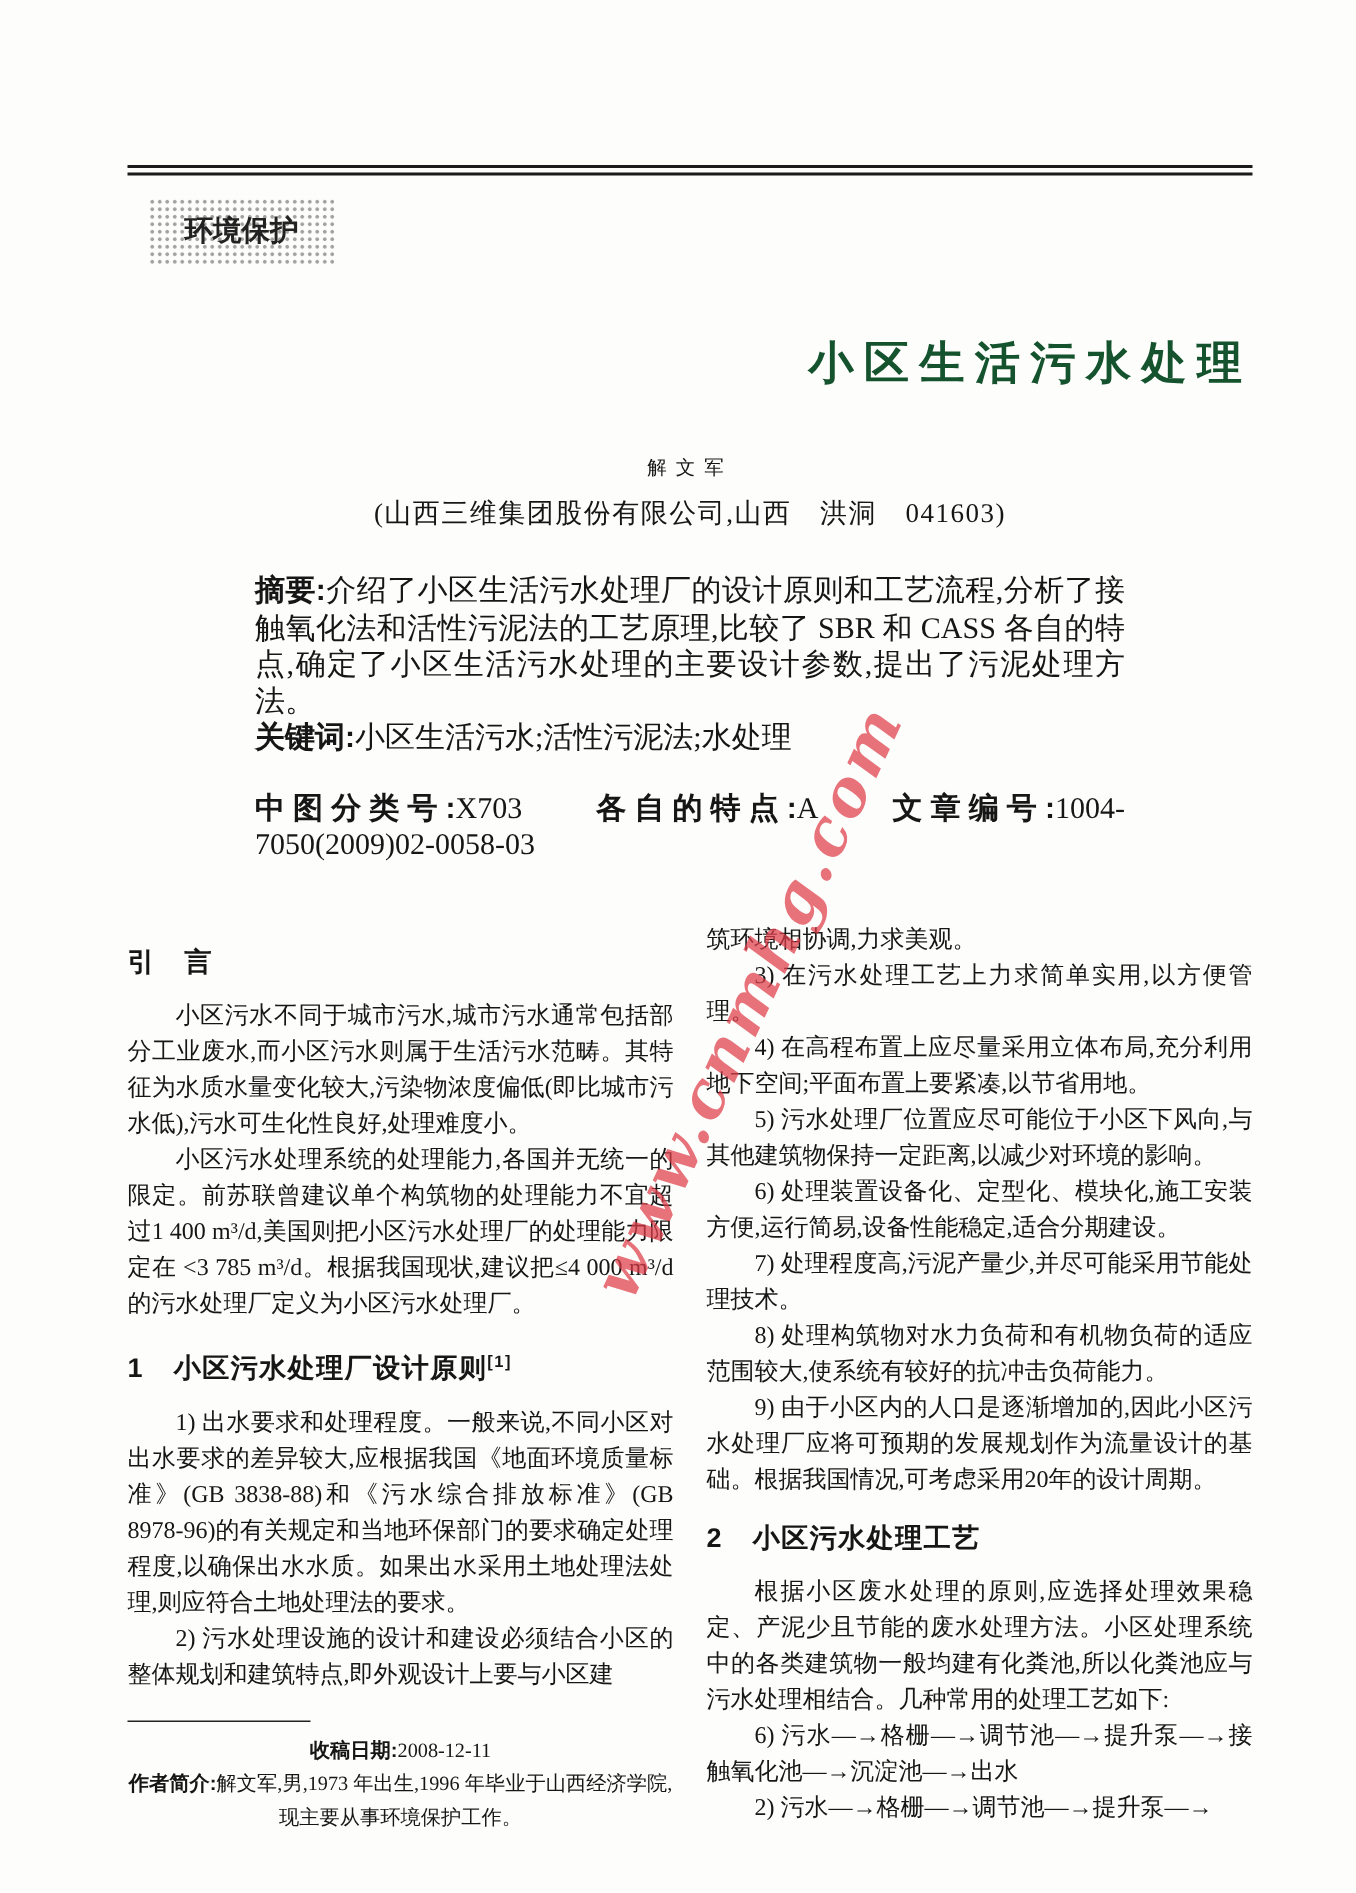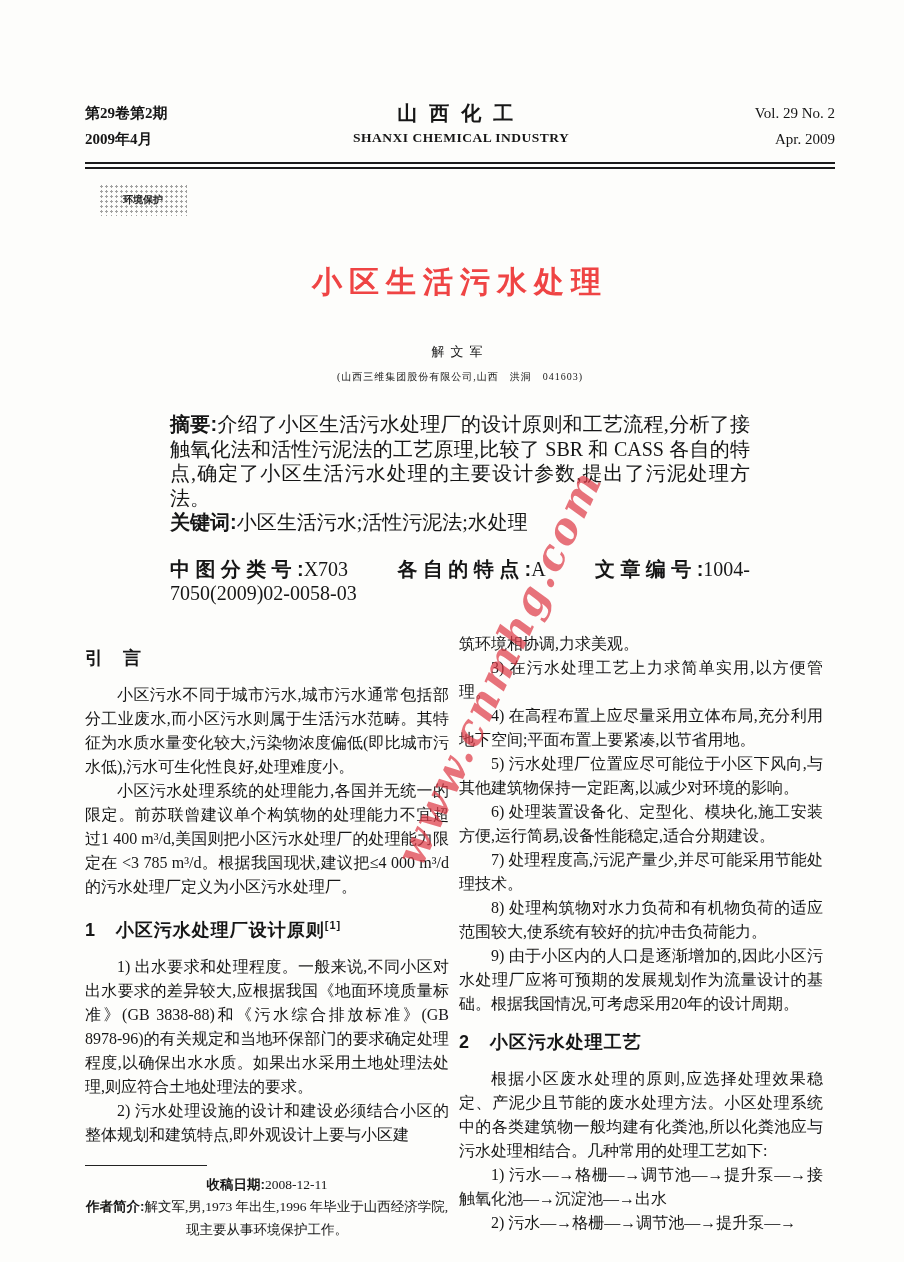--- a/index.html
+++ b/index.html
@@ -24,40 +24,40 @@
     font-family:"Liberation Sans","DejaVu Sans",sans-serif;
     font-weight:bold; font-size:20px; letter-spacing:12px; line-height:26px;
   }
   .journal-en { font-weight:bold; font-size:13.5px; letter-spacing:0.5px; margin-top:4px; }
   .double-rule { margin-top:10px; height:3px; border-top:2.5px solid #1b1b1b; border-bottom:2px solid #1b1b1b; }
   
   .badge {
     display:inline-block; margin-top:15px; margin-left:14px;
     padding:9px 24px;
     font-family:"Liberation Sans","DejaVu Sans",sans-serif;
-    font-weight:bold; font-size:10px; color:#222;
+    font-weight:bold; font-size:19px; color:#222;
     background-image:radial-gradient(rgba(50,50,50,0.45) 1px, transparent 1.4px);
     background-size:5px 5px;
   }
   
   .title {
-    margin:46px 0 0 0; text-align:center;
+    margin:46px 0 0 0; text-align:right;
     font-family:"Liberation Sans","DejaVu Sans",sans-serif;
-    font-weight:bold; font-size:30px; letter-spacing:7px; color:#ef4444;
+    font-weight:bold; font-size:30px; letter-spacing:7px; color:#14532d;
   }
   .author { margin-top:40px; text-align:center; font-size:13px; letter-spacing:6px; }
-  .affiliation { margin-top:9px; text-align:center; font-size:10px; letter-spacing:1px; }
+  .affiliation { margin-top:9px; text-align:center; font-size:18px; letter-spacing:1px; }
   
   .abstract-block { margin:28px 0 0 85px; width:580px; font-size:20px; line-height:24.5px; text-align:justify; }
   .abstract-block p { margin:0; }
   .label-b { font-family:"Liberation Sans","DejaVu Sans",sans-serif; font-weight:bold; }
   .meta-line { margin-top:22px !important; }
   .meta-gap { display:inline-block; width:2.2em; }
   
-  .columns { display:flex; gap:10px; margin-top:26px; }
+  .columns { display:flex; gap:22px; margin-top:39px; }
   .col { width:364px; font-size:16px; line-height:24px; text-align:justify; }
   .col p { margin:0; }
   .col p.indent { text-indent:2em; }
   .sec-heading {
     font-family:"Liberation Sans","DejaVu Sans",sans-serif;
     font-weight:bold; font-size:18px; letter-spacing:1px;
     margin:13px 0 12px 0; line-height:26px;
   }
   .sec-heading .num { margin-right:1.1em; }
   .sec-heading sup { font-size:11px; font-weight:bold; }
@@ -76,34 +76,20 @@
     pointer-events:none; white-space:nowrap;
   }
 </style>
 </head>
 <body>
 
 <div class="page">
 
   <div class="watermark">www.cnmhg.com</div>
 
-  <div class="header">
-    <div class="header-left">
-      <div>第29卷第2期</div>
-      <div>2009年4月</div>
-    </div>
-    <div class="header-center">
-      <div class="journal-cn">山西化工</div>
-      <div class="journal-en">SHANXI CHEMICAL INDUSTRY</div>
-    </div>
-    <div class="header-right">
-      <div>Vol. 29  No. 2</div>
-      <div>Apr. 2009</div>
-    </div>
-  </div>
 
   <div class="double-rule"></div>
 
   <div class="badge">环境保护</div>
 
   <h1 class="title">小区生活污水处理</h1>
   <div class="author">解文军</div>
   <div class="affiliation">(山西三维集团股份有限公司,山西　洪洞　041603)</div>
 
   <div class="abstract-block">
@@ -134,18 +120,18 @@
       <p>筑环境相协调,力求美观。</p>
       <p class="indent">3) 在污水处理工艺上力求简单实用,以方便管理。</p>
       <p class="indent">4) 在高程布置上应尽量采用立体布局,充分利用地下空间;平面布置上要紧凑,以节省用地。</p>
       <p class="indent">5) 污水处理厂位置应尽可能位于小区下风向,与其他建筑物保持一定距离,以减少对环境的影响。</p>
       <p class="indent">6) 处理装置设备化、定型化、模块化,施工安装方便,运行简易,设备性能稳定,适合分期建设。</p>
       <p class="indent">7) 处理程度高,污泥产量少,并尽可能采用节能处理技术。</p>
       <p class="indent">8) 处理构筑物对水力负荷和有机物负荷的适应范围较大,使系统有较好的抗冲击负荷能力。</p>
       <p class="indent">9) 由于小区内的人口是逐渐增加的,因此小区污水处理厂应将可预期的发展规划作为流量设计的基础。根据我国情况,可考虑采用20年的设计周期。</p>
       <h2 class="sec-heading"><span class="num">2</span><span>小区污水处理工艺</span></h2>
       <p class="indent">根据小区废水处理的原则,应选择处理效果稳定、产泥少且节能的废水处理方法。小区处理系统中的各类建筑物一般均建有化粪池,所以化粪池应与污水处理相结合。几种常用的处理工艺如下:</p>
-      <p class="indent">1) 污水—→格栅—→调节池—→提升泵—→接触氧化池—→沉淀池—→出水</p>
+      <p class="indent">6) 污水—→格栅—→调节池—→提升泵—→接触氧化池—→沉淀池—→出水</p>
       <p class="indent">2) 污水—→格栅—→调节池—→提升泵—→</p>
     </div>
 
   </div>
 </div>
 
 </body></html>

